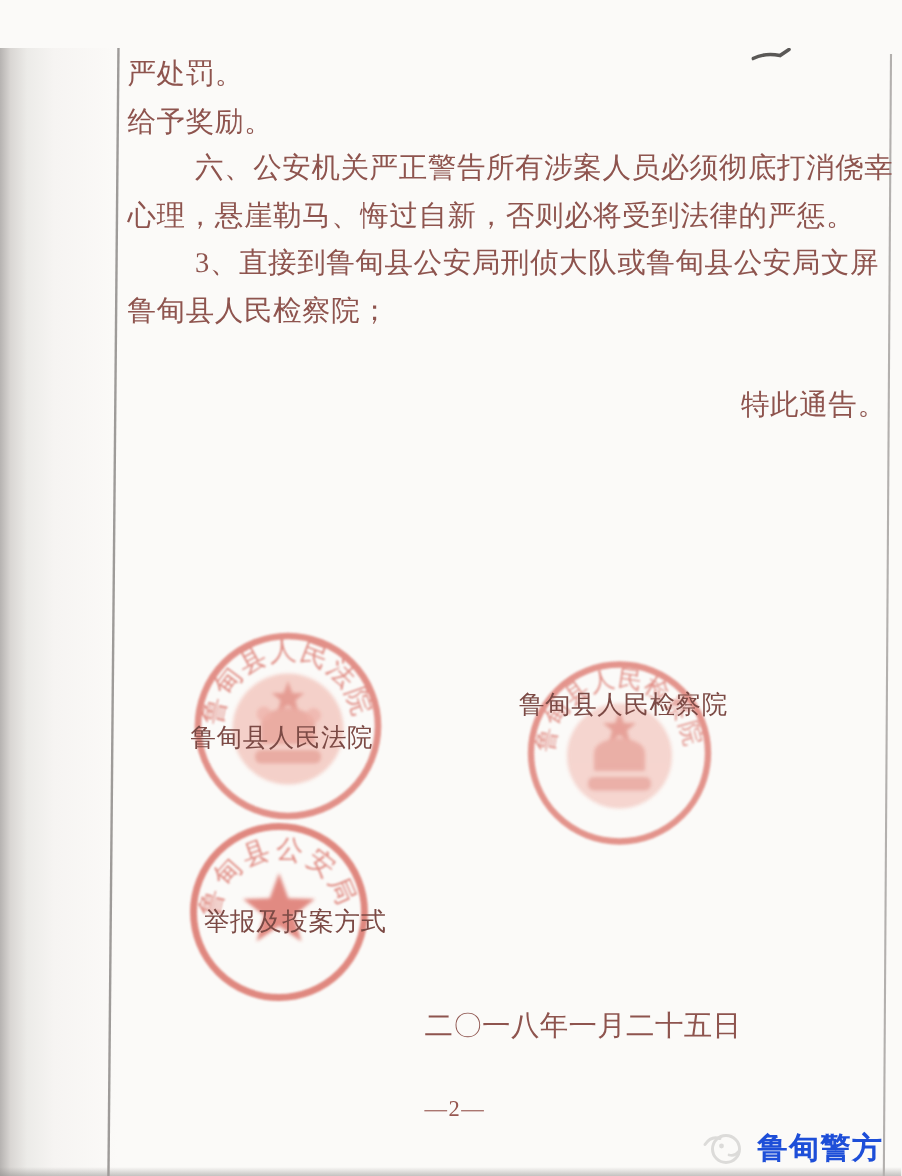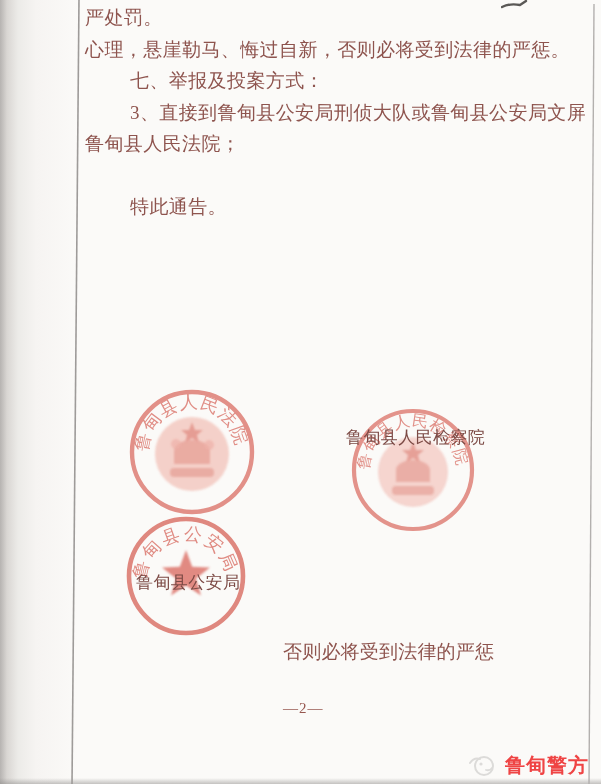--- a/index.html
+++ b/index.html
@@ -1,51 +1,51 @@
 <!DOCTYPE html>
 <html><head>
 <meta charset="utf-8">
 <style>
   html,body{margin:0;padding:0;}
   body{
     width:601px;height:784px;overflow:hidden;position:relative;
     background:#fbfaf8;
     font-family:"Liberation Serif","DejaVu Serif",serif;
   }
-  .page{position:absolute;inset:0;}
+  .page{position:absolute;inset:0;margin-top:32px;}
   
   .left-edge{position:absolute;left:0;top:0;bottom:0;width:78px;
     background:linear-gradient(to right,#b6b3b1 0px,#d9d6d3 7px,#ecebe8 18px,#f6f4f2 36px,#fbfaf8 78px);}
   .bottom-edge{position:absolute;left:0;right:0;bottom:0;height:6px;
     background:linear-gradient(to top,rgba(140,138,136,.5),rgba(140,138,136,0));}
   .rule-lines{position:absolute;inset:0;pointer-events:none;}
   
   .top-mark{position:absolute;left:501px;top:0;width:28px;height:11px;}
   
   .text-block{position:absolute;left:85px;top:2px;width:506px;
     font-size:19px;line-height:31.5px;letter-spacing:.4px;color:#8e544e;}
   .line{white-space:nowrap;}
   .line.indent{padding-left:45px;}
-  .line.gap{margin-top:31.5px;}
+  .line.gap{margin-top:31.5px;text-align:right;}
   
   .sig{position:absolute;color:#7c4a45;font-size:17px;letter-spacing:.4px;white-space:nowrap;}
   .sig-court{left:127px;top:448px;}
   .sig-proc{left:346px;top:426px;}
   .sig-police{left:136px;top:571px;}
   
   .seal{position:absolute;width:132px;height:132px;}
   .seal-court{left:126px;top:386px;}
   .seal-proc{left:347px;top:404px;}
   .seal-police{left:120px;top:510px;}
   
   .date{position:absolute;left:283px;top:639px;font-size:19px;letter-spacing:.2px;color:#8e544e;white-space:nowrap;}
   .pageno{position:absolute;left:283px;top:700px;font-size:15px;letter-spacing:1px;color:#96564f;}
   
   .watermark{position:absolute;right:12px;bottom:5px;display:flex;align-items:center;gap:5px;
-    color:#ef4444;font-size:20px;letter-spacing:1px;
+    color:#1d4ed8;font-size:20px;letter-spacing:1px;
     font-family:"Liberation Sans","DejaVu Sans",sans-serif;font-weight:bold;}
 </style>
 </head>
 <body>
 
 <div class="page">
 
   <div class="left-edge"></div>
   <div class="bottom-edge"></div>
 
@@ -53,24 +53,25 @@
     <line x1="79" y1="-2" x2="72" y2="786" stroke="#9e9b99" stroke-width="1.6"></line>
     <line x1="594" y1="4" x2="589" y2="786" stroke="#b3b0ae" stroke-width="1.4"></line>
   </svg>
 
   <svg class="top-mark" viewBox="0 0 28 11">
     <path d="M1,7 Q9,3 19,5 L25,1" stroke="#5a5856" stroke-width="2.4" fill="none" stroke-linecap="round"></path>
   </svg>
 
   <div class="text-block">
     <div class="line">严处罚。</div>
+    <div class="line">给予奖励。</div>
+    <div class="line indent">六、公安机关严正警告所有涉案人员必须彻底打消侥幸</div>
     <div class="line">心理，悬崖勒马、悔过自新，否则必将受到法律的严惩。</div>
-    <div class="line indent">七、举报及投案方式：</div>
     <div class="line indent">3、直接到鲁甸县公安局刑侦大队或鲁甸县公安局文屏</div>
-    <div class="line">鲁甸县人民法院；</div>
+    <div class="line">鲁甸县人民检察院；</div>
     <div class="line indent gap">特此通告。</div>
   </div>
 
   <svg class="seal seal-court" viewBox="0 0 132 132">
     <defs>
       <filter id="blurA">
           <feGaussianBlur stdDeviation="0.6"></feGaussianBlur>
         </filter>
       <filter id="blurB">
           <feGaussianBlur stdDeviation="1.1"></feGaussianBlur>
@@ -119,24 +120,25 @@
       <circle cx="66" cy="66" r="57" fill="none" stroke="#dd7b72" stroke-width="4.6"></circle>
       <g filter="url(#blurB)">
         <path d="M66,40 l6.2,16.8 17.8,0.6 -14,11 5,17.2 -15,-10.2 -15,10.2 5,-17.2 -14,-11 17.8,-0.6 z" fill="#dc7066" opacity="0.9"></path>
       </g>
       <text font-size="18" fill="#dd7f76" font-family="Liberation Serif, DejaVu Serif, serif">
         <textPath href="#arc3" startOffset="0" textLength="118" lengthAdjust="spacing">鲁甸县公安局</textPath>
       </text>
     </g>
   </svg>
 
+  <div class="sig sig-court">鲁甸县人民法院</div>
   <div class="sig sig-proc">鲁甸县人民检察院</div>
-  <div class="sig sig-police">鲁甸县公安局</div>
+  <div class="sig sig-police">举报及投案方式</div>
 
-  <div class="date">否则必将受到法律的严惩</div>
+  <div class="date">二〇一八年一月二十五日</div>
   <div class="pageno">—2—</div>
 
   <div class="watermark">
     <svg width="34" height="28" viewBox="0 0 34 28">
       <circle cx="18" cy="15" r="9" fill="none" stroke="#dcdbd9" stroke-width="2"></circle>
       <path d="M4,12 q4,-6 10,-4" fill="none" stroke="#dcdbd9" stroke-width="2" stroke-linecap="round"></path>
       <circle cx="15" cy="13" r="1.6" fill="#dcdbd9"></circle>
       <path d="M20,19 q4,1 6,-2" fill="none" stroke="#dcdbd9" stroke-width="1.8" stroke-linecap="round"></path>
     </svg>
     <span>鲁甸警方</span>

